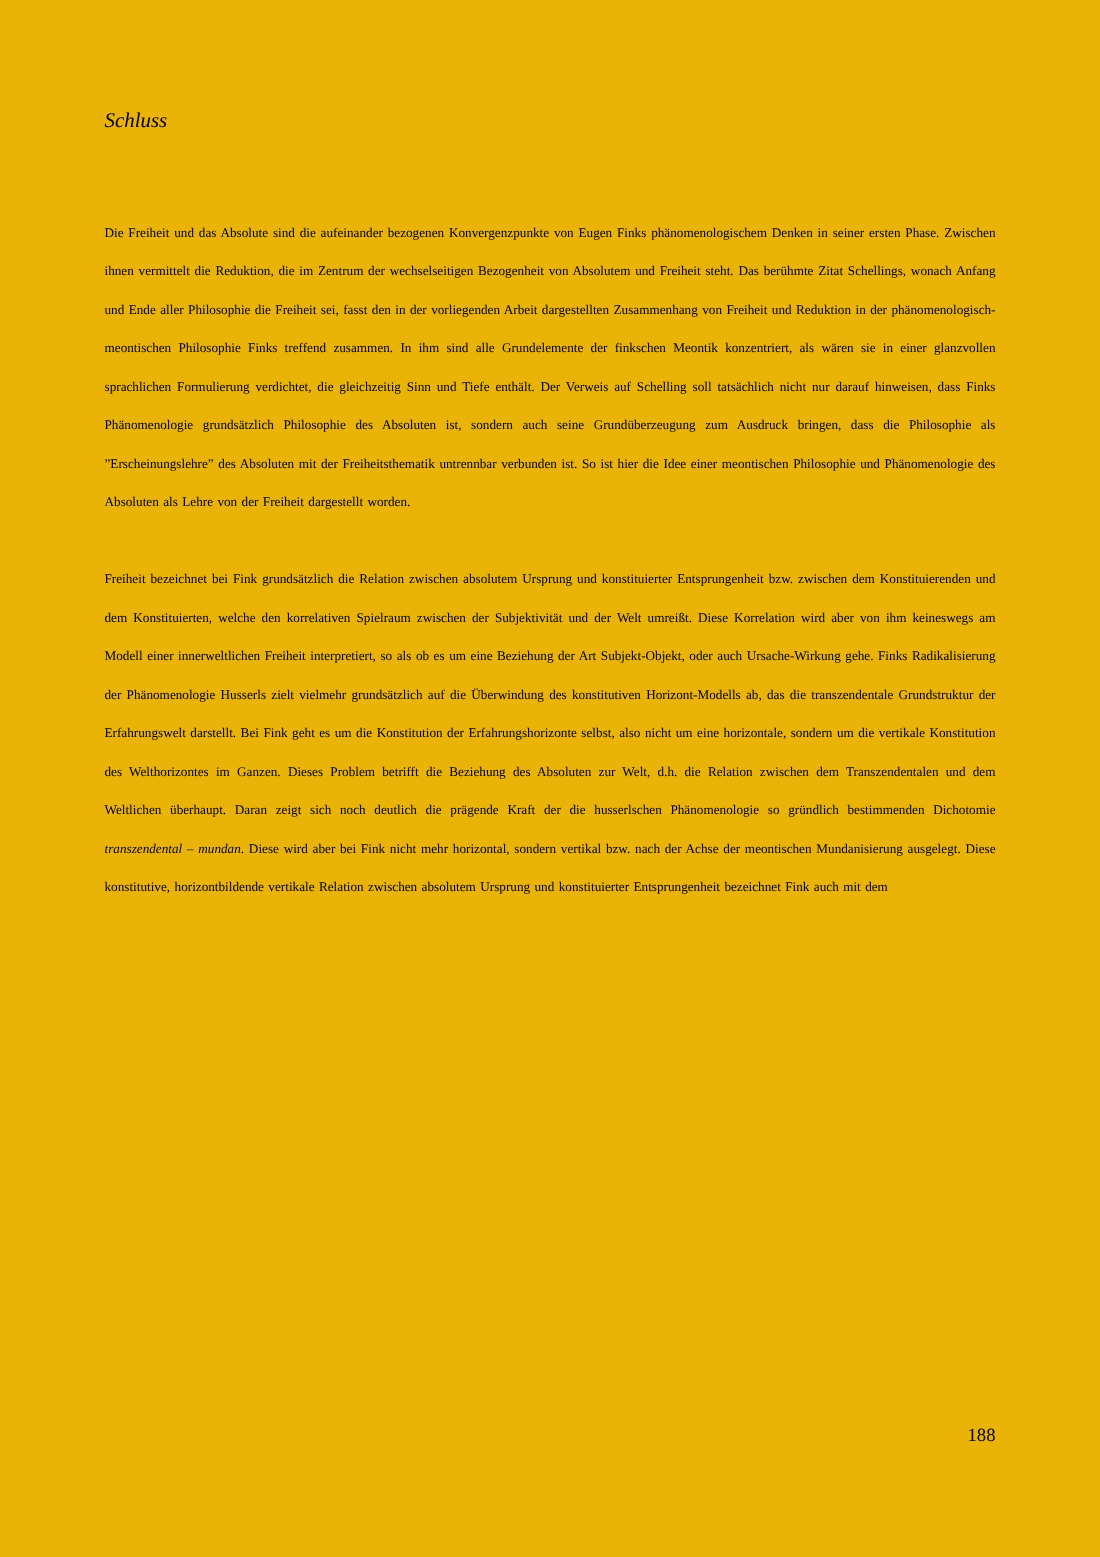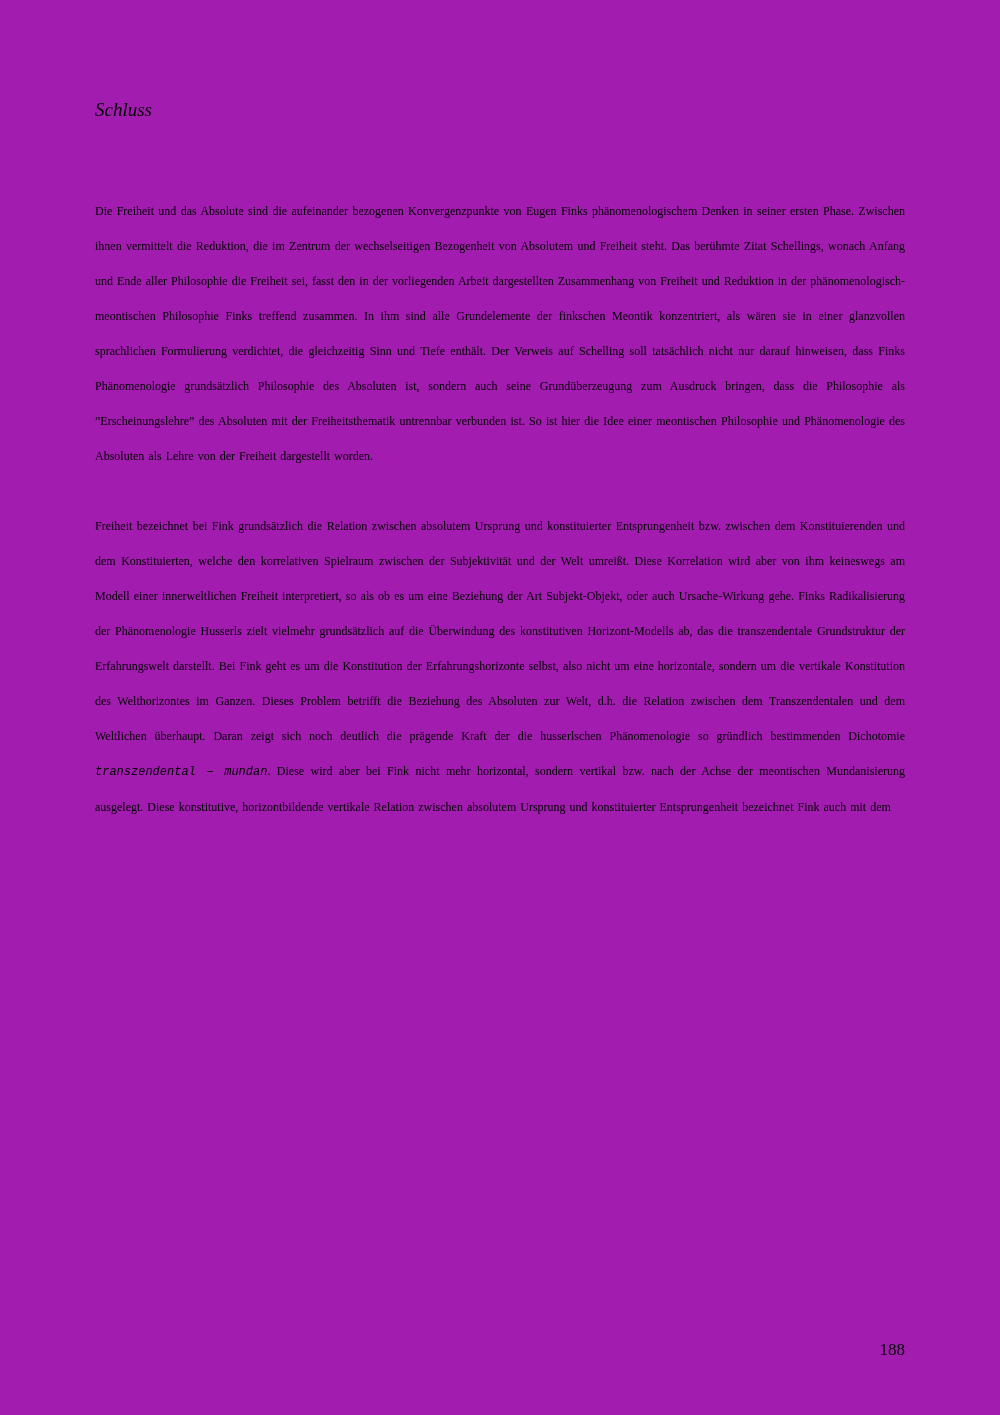--- a/index.html
+++ b/index.html
@@ -5,21 +5,21 @@
   html, body {
     margin: 0;
     padding: 0;
     background: #ffffff;
   }
   .page {
     position: relative;
     width: 1000px;
     height: 1415px;
     box-sizing: border-box;
-    background: #a21caf;
+    background: #eab308;
     padding: 98px 95px 0 95px;
     font-family: "Liberation Serif", serif;
     color: #000000;
     overflow: hidden;
   }
   .heading {
     font-style: italic;
     font-weight: normal;
     font-size: 19px;
     line-height: 24px;
@@ -27,25 +27,24 @@
   }
   .para {
     font-size: 12px;
     line-height: 35px;
     text-align: justify;
     margin: 0 0 35px 0;
     word-spacing: 1px;
   }
   .italic {
     font-style: italic;
-    font-family: Liberation Mono, monospace;
   }
   .page-number {
     position: absolute;
-    top: 1340px;
+    top: 1295px;
     right: 95px;
     font-size: 17px;
     line-height: 20px;
   }
 </style>
 </head>
 <body>
 
 <div class="page">
 

